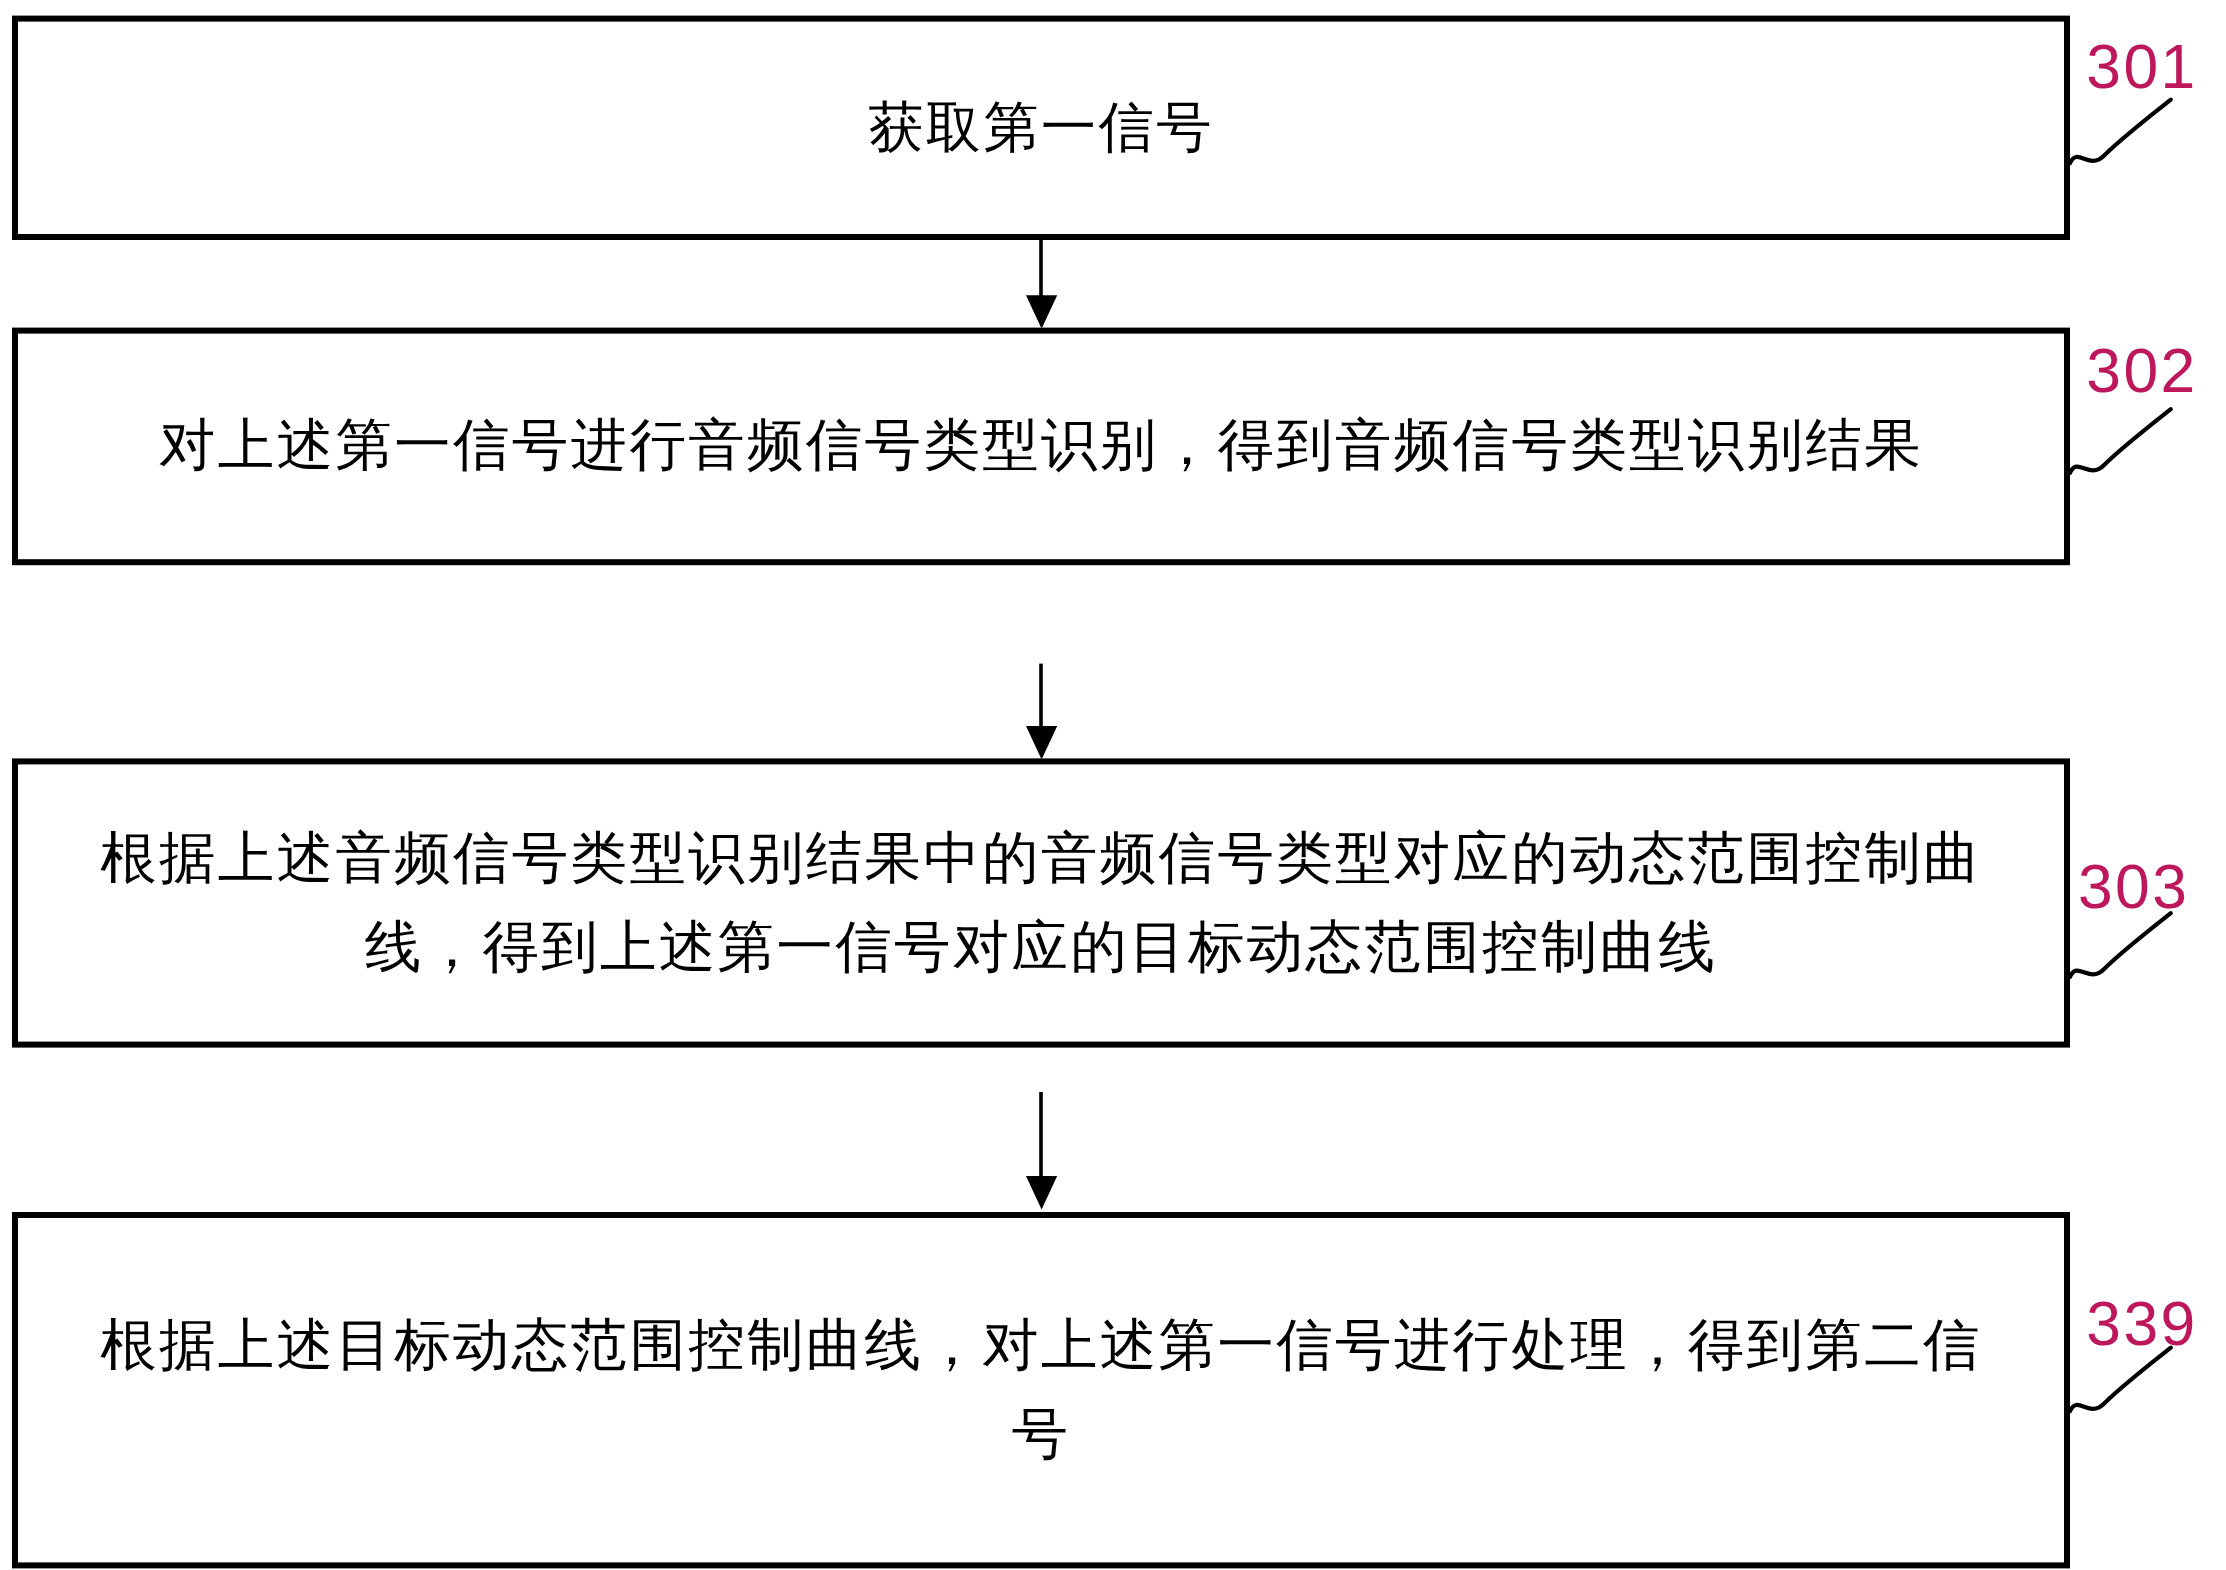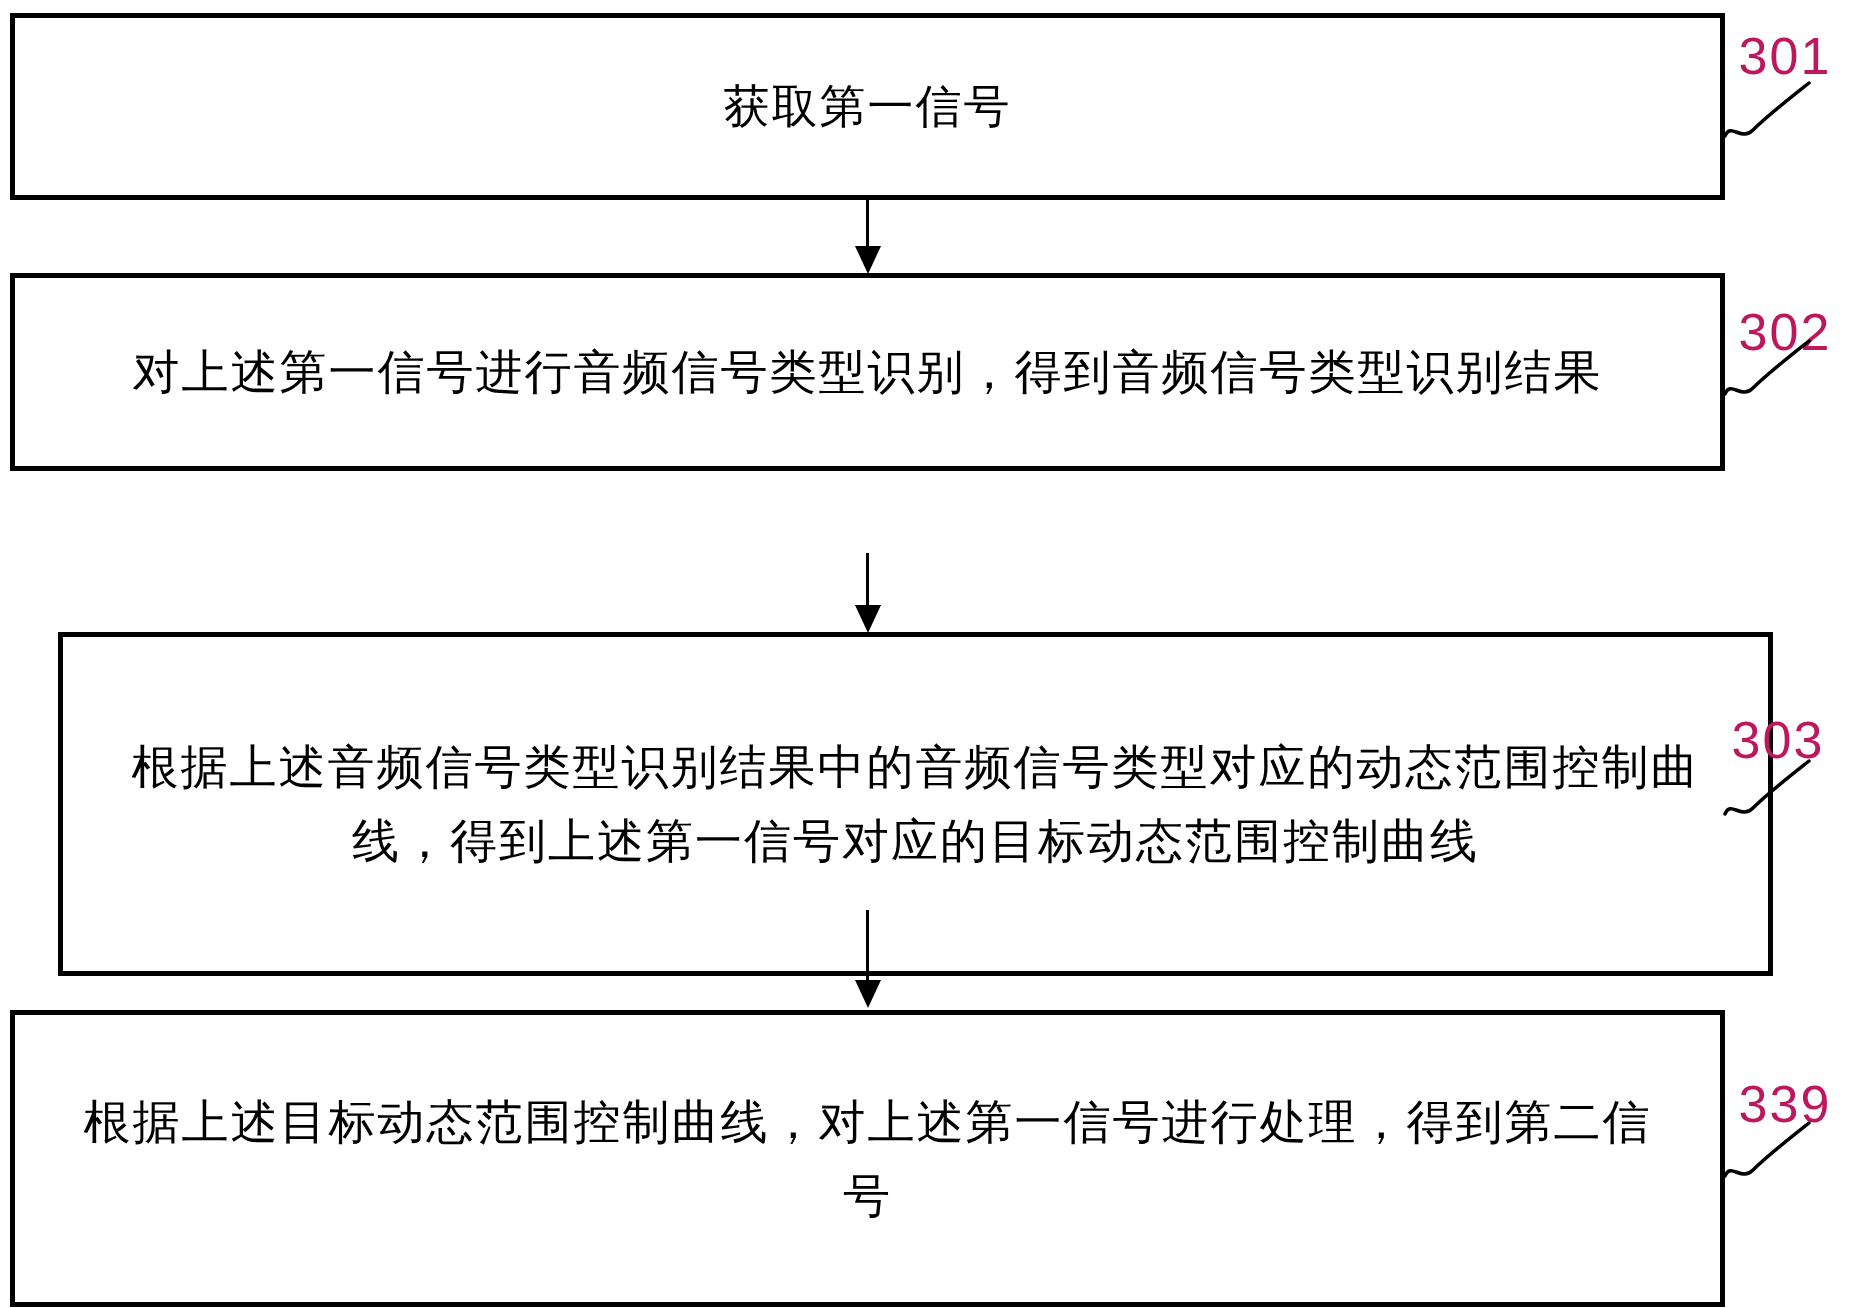--- a/index.html
+++ b/index.html
@@ -83,29 +83,29 @@
   <svg class="ref-connector" style="left:1723px; top:80px;" viewBox="0 0 90 58">
     <path d="M2,56 C8,42 18,62 30,50 C44,36 62,22 86,3"></path>
   </svg>
 
   <div class="flow-arrow-line" style="left:866px; top:198px; height:50px;"></div>
   <div class="flow-arrow-head" style="left:855px; top:246px;"></div>
 
   <div class="step-box" style="top:273px; height:198px;">
     <div class="step-text">对上述第一信号进行音频信号类型识别，得到音频信号类型识别结果</div>
   </div>
-  <div class="ref-label" style="left:1715px; top:304px;">302</div>
+  <div class="ref-label" style="left:1715px; top:282px;">302</div>
   <svg class="ref-connector" style="left:1723px; top:338px;" viewBox="0 0 90 58">
     <path d="M2,56 C8,42 18,62 30,50 C44,36 62,22 86,3"></path>
   </svg>
 
   <div class="flow-arrow-line" style="left:866px; top:553px; height:54px;"></div>
   <div class="flow-arrow-head" style="left:855px; top:605px;"></div>
 
-  <div class="step-box" style="top:632px; height:344px;margin-left:48px;">
+  <div class="step-box" style="top:632px; height:241px;">
     <div class="step-text">根据上述音频信号类型识别结果中的音频信号类型对应的动态范围控制曲线，得到上述第一信号对应的目标动态范围控制曲线</div>
   </div>
   <div class="ref-label" style="left:1708px; top:712px;">303</div>
   <svg class="ref-connector" style="left:1723px; top:758px;" viewBox="0 0 90 58">
     <path d="M2,56 C8,42 18,62 30,50 C44,36 62,22 86,3"></path>
   </svg>
 
   <div class="flow-arrow-line" style="left:866px; top:910px; height:72px;"></div>
   <div class="flow-arrow-head" style="left:855px; top:980px;"></div>
 

